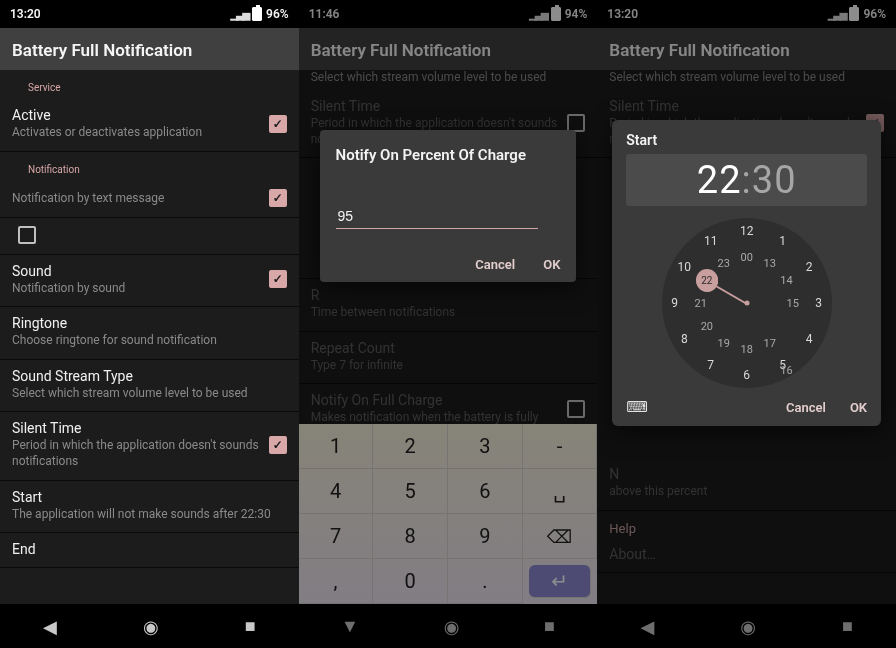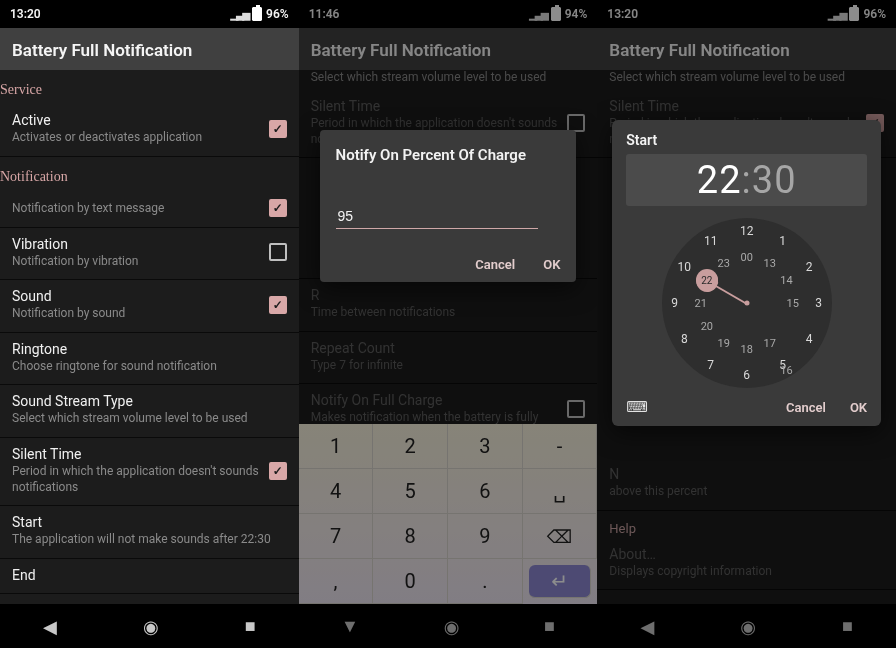--- a/index.html
+++ b/index.html
@@ -46,24 +46,23 @@
     background: #404040;
   }
   .app-sub {
     padding: 0 12px 6px 12px;
     font-size: 12px;
     color: #888;
     background:#1c1c1c;
   }
   .content { flex:1; background:#1c1c1c; overflow:hidden; position:relative; }
   .section-label {
-    padding: 12px 12px 6px 0;
-    font-size: 14px;
+    padding: 12px 12px 6px 28px;
+    font-size: 10px;
     color: #d8a7a7;
-    font-family: Liberation Serif, serif;
   }
   .row {
     padding: 8px 12px 10px 12px;
     border-bottom: 1px solid #0a0a0a;
     display:flex;
     align-items:center;
   }
   .row-main { flex:1; }
   .row-title { font-size: 14px; color: #f0f0f0; }
   .row-sub { font-size: 12px; color: #8a8a8a; margin-top:2px; line-height:1.3; }
@@ -201,24 +200,20 @@
       <div class="chk on"></div>
     </div>
     <div class="section-label">Notification</div>
     <div class="row">
       <div class="row-main">
         <div class="row-sub">Notification by text message</div>
       </div>
       <div class="chk on"></div>
     </div>
     <div class="row">
-      <div class="row-main">
-        <div class="row-title">Vibration</div>
-        <div class="row-sub">Notification by vibration</div>
-      </div>
       <div class="chk"></div>
     </div>
     <div class="row">
       <div class="row-main">
         <div class="row-title">Sound</div>
         <div class="row-sub">Notification by sound</div>
       </div>
       <div class="chk on"></div>
     </div>
     <div class="row">
@@ -360,21 +355,20 @@
     <div class="row">
       <div class="row-main">
         <div class="row-title">N</div>
         <div class="row-sub">above this percent</div>
       </div>
     </div>
     <div class="help-link">Help</div>
     <div class="row">
       <div class="row-main">
         <div class="row-title">About…</div>
-        <div class="row-sub">Displays copyright information</div>
       </div>
     </div>
   </div>
 
   <div class="overlay-time">
     <div class="time-dialog">
       <div class="time-title">Start</div>
       <div class="time-display">
         <span class="hh">22</span><span style="color:#a6a6a6">:</span><span class="mm">30</span>
       </div>

